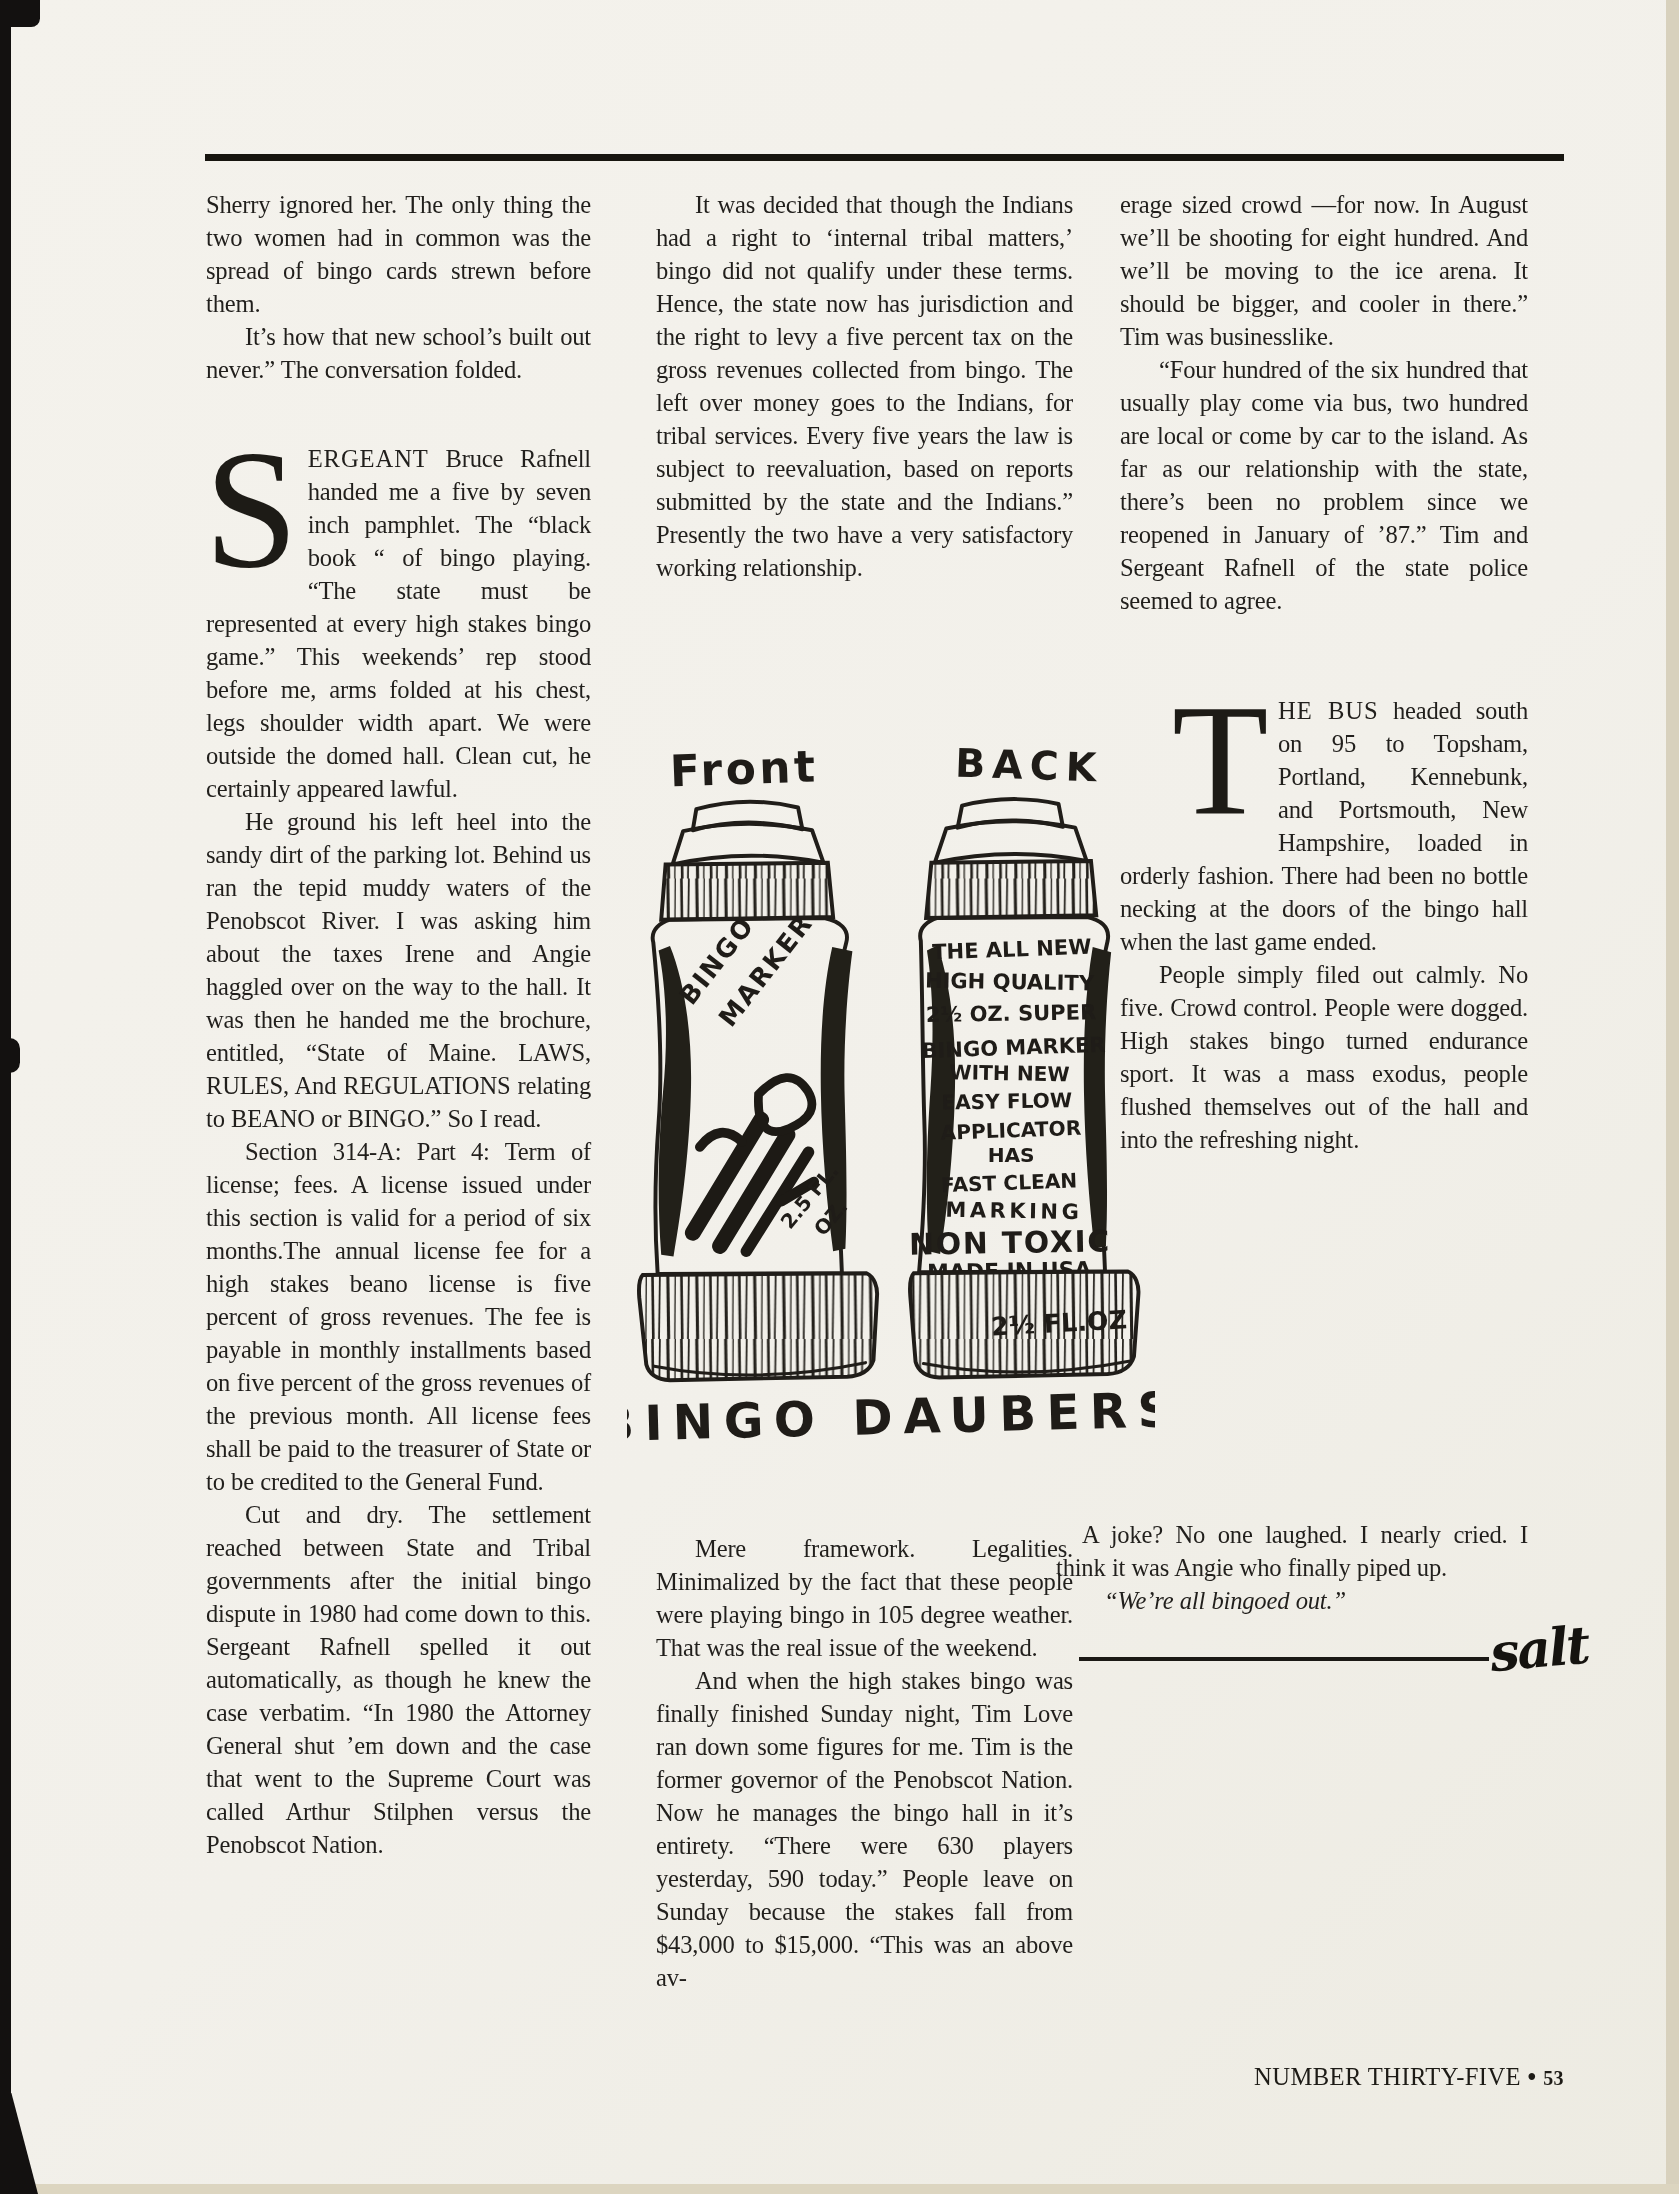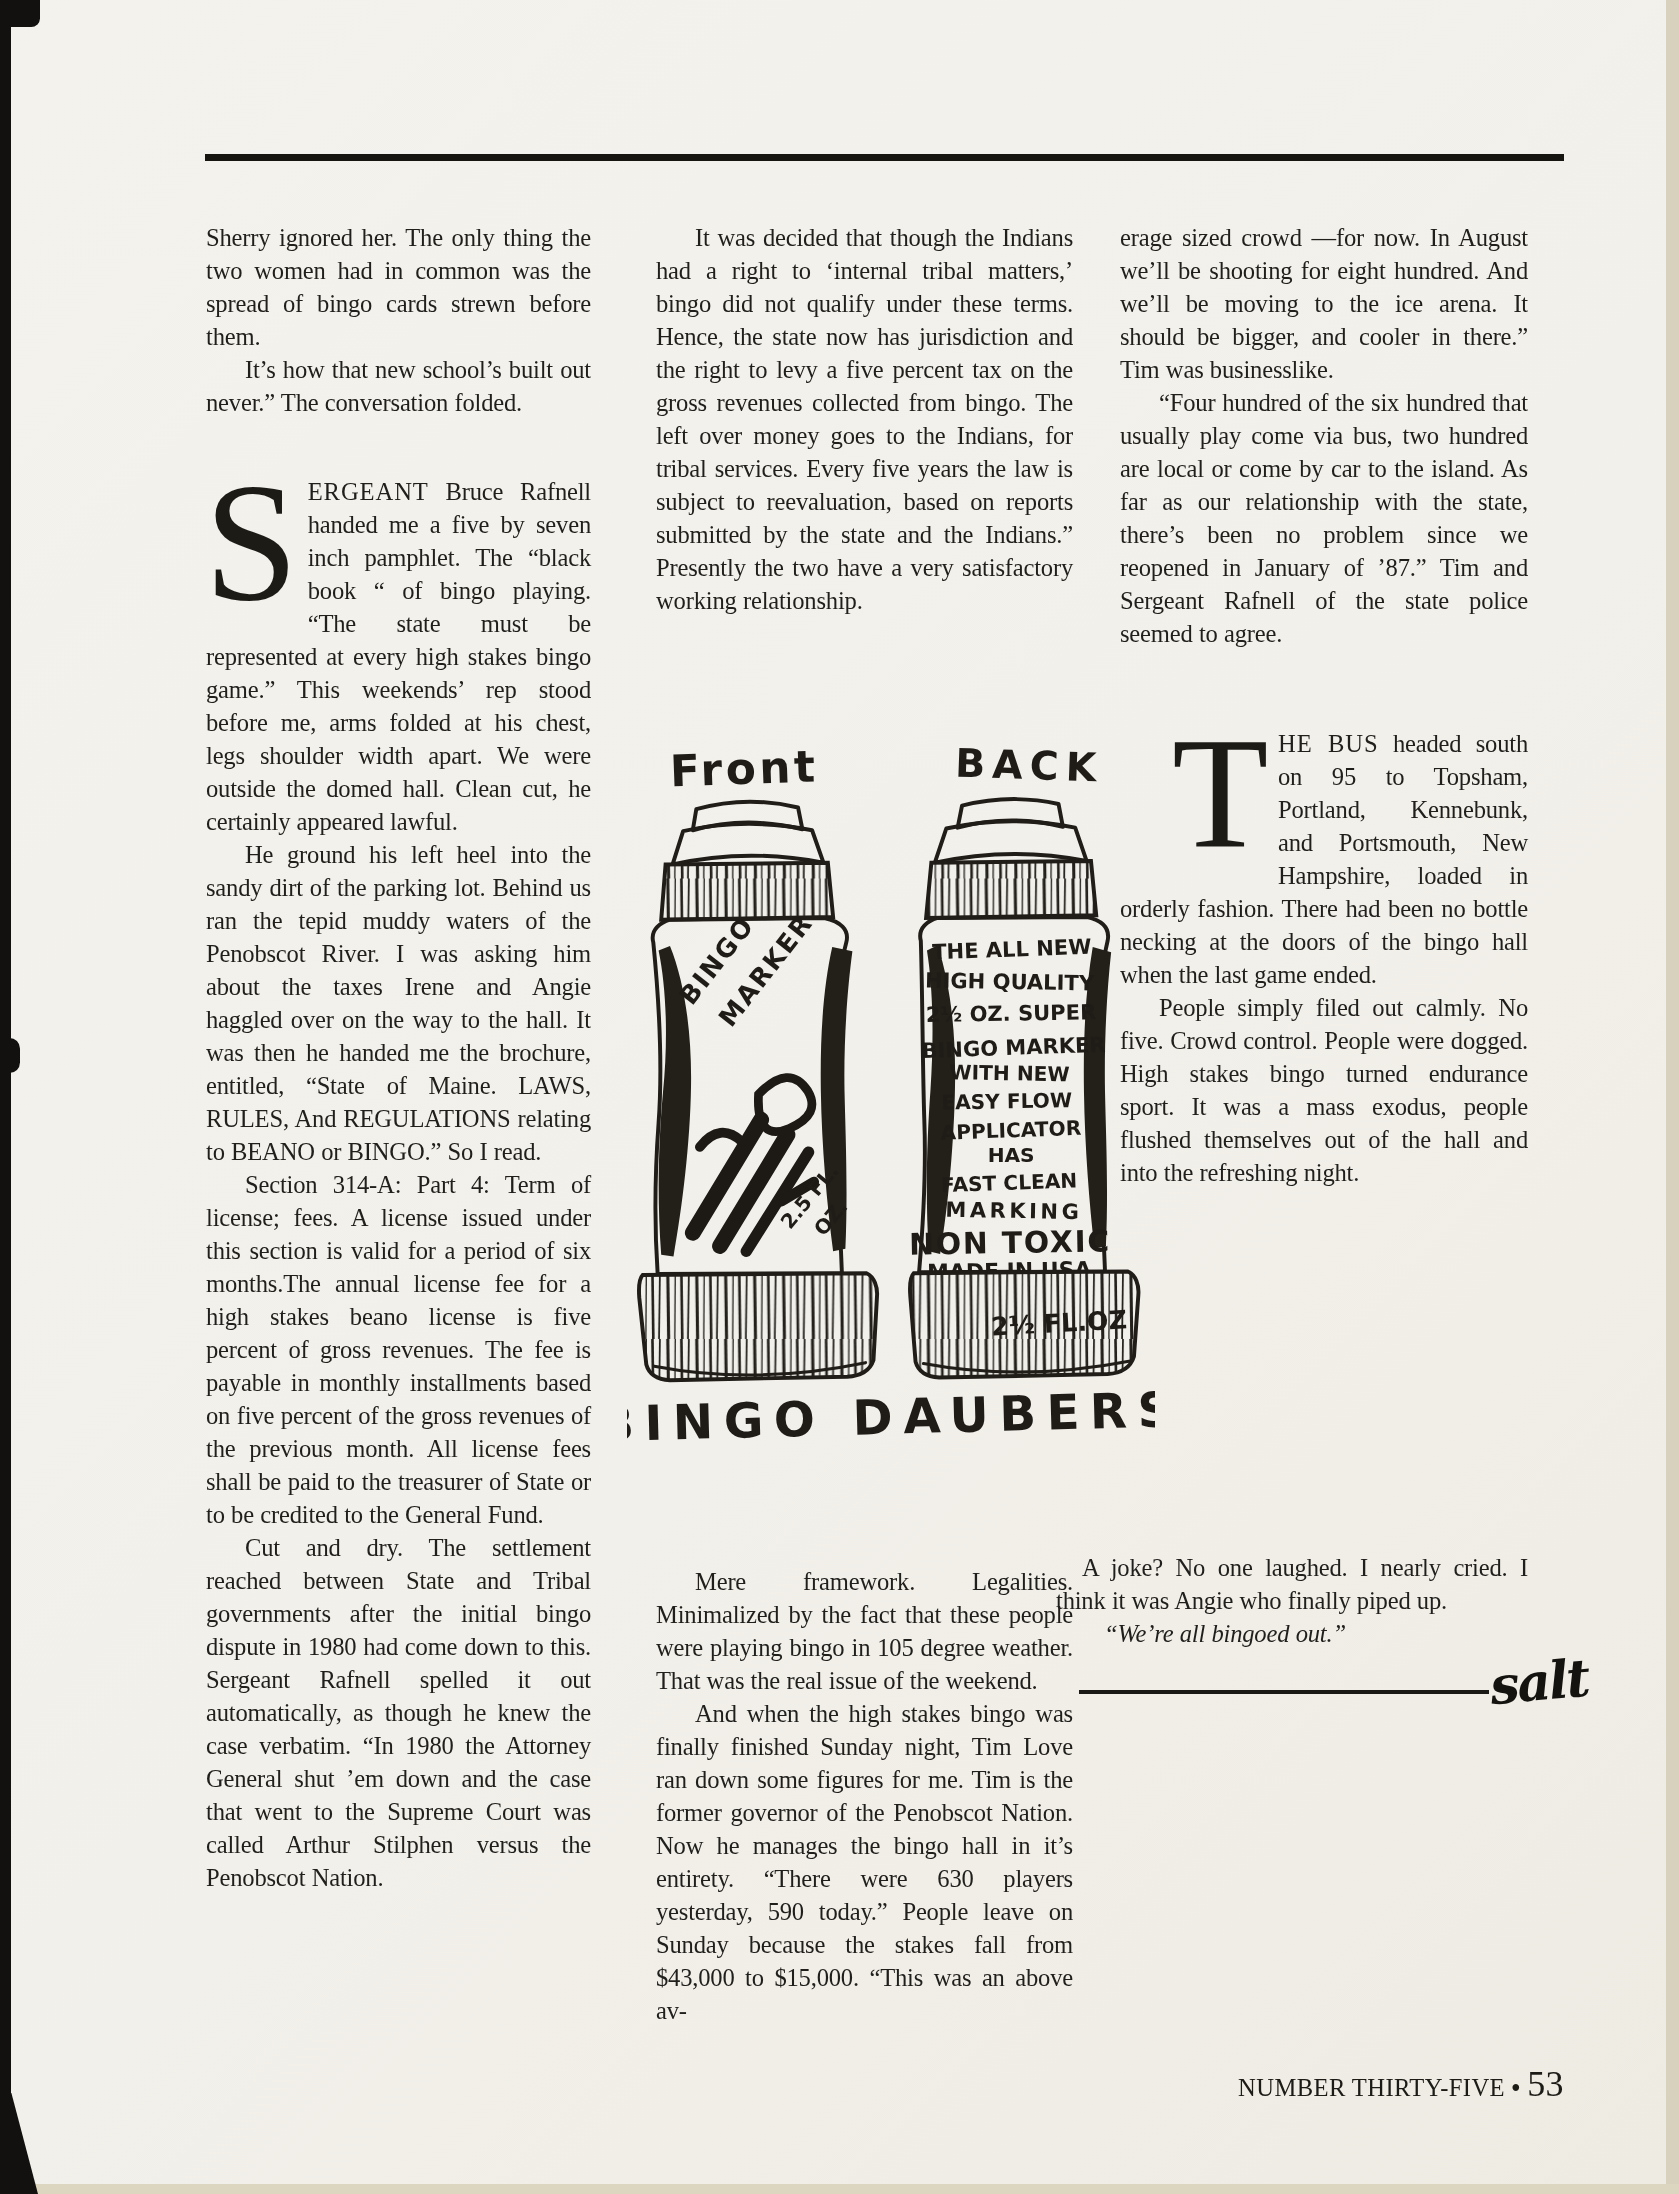--- a/index.html
+++ b/index.html
@@ -11,24 +11,24 @@
   
   .edge-left{position:absolute;left:0;top:0;width:10.5px;height:100%;background:#131110;}
   .corner-tl{position:absolute;left:0;top:0;width:40px;height:27px;background:#131110;border-bottom-right-radius:8.8px;}
   .notch-left{position:absolute;left:0;top:1038px;width:20px;height:35px;background:#131110;border-radius:0 10.5px 10.5px 0;}
   .corner-bl{position:absolute;left:0;bottom:0;width:38px;height:101px;background:#131110;clip-path:polygon(0 0,30% 0,100% 100%,0 100%);}
   .edge-right{position:absolute;right:0;top:0;width:13px;height:100%;background:#d8d1bd;}
   .edge-bottom{position:absolute;left:0;bottom:0;width:100%;height:10.5px;background:#dcd5c0;}
   
   .top-rule{position:absolute;left:205px;top:154px;width:1359px;height:6.6px;background:#17150f;}
   .footer{position:absolute;top:2063px;right:115px;font-size:24.6px;letter-spacing:0.4px;color:#1d1b16;white-space:nowrap;}
-  .footer .pageno{font-weight:normal;font-size:36px;}
+  .footer .pageno{font-weight:bold;font-size:20px;}
   .footer .sep{font-weight:bold;}
   
-  .col{position:absolute;font-size:24.6px;line-height:33px;text-align:justify;letter-spacing:-0.2px;word-spacing:0.4px;margin-top:33px;}
+  .col{position:absolute;font-size:24.6px;line-height:33px;text-align:justify;letter-spacing:-0.2px;word-spacing:0.4px;}
   .col p{margin:0;text-indent:39px;}
   .col p.flush{text-indent:0;}
   .col-left{left:206px;top:188px;width:385px;}
   .colmid-top{left:656px;top:188px;width:417px;}
   .colmid-bottom{left:656px;top:1532px;width:417px;}
   .colright-top{left:1120px;top:188px;width:408px;}
   .colright-mid{left:1120px;top:694px;width:408px;}
   .colright-tail{left:1056px;top:1518px;width:472px;}
   .dropcap-para{text-indent:0 !important;margin-top:56px !important;}
   .dropcap{float:left;font-size:169px;line-height:128px;height:131px;margin:2.6px 9.7px 0 -1.8px;color:#1d1b16;}

